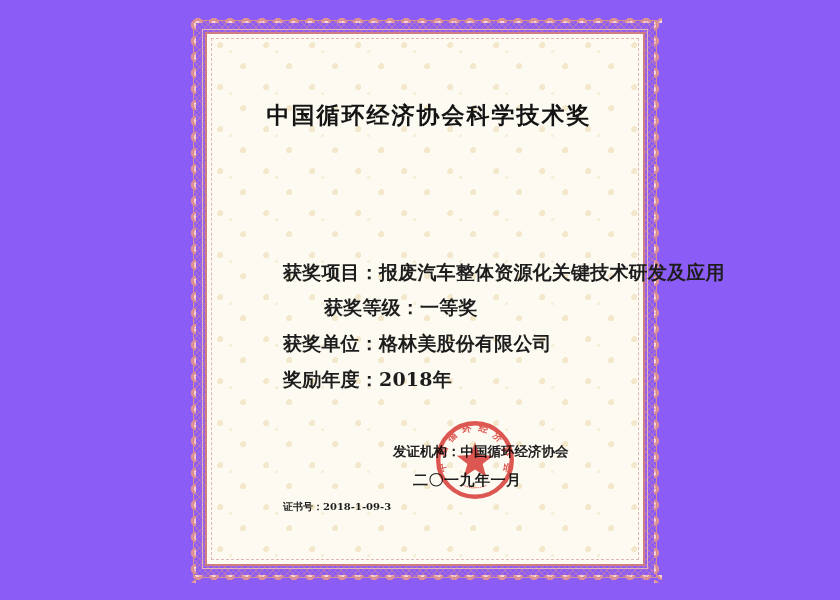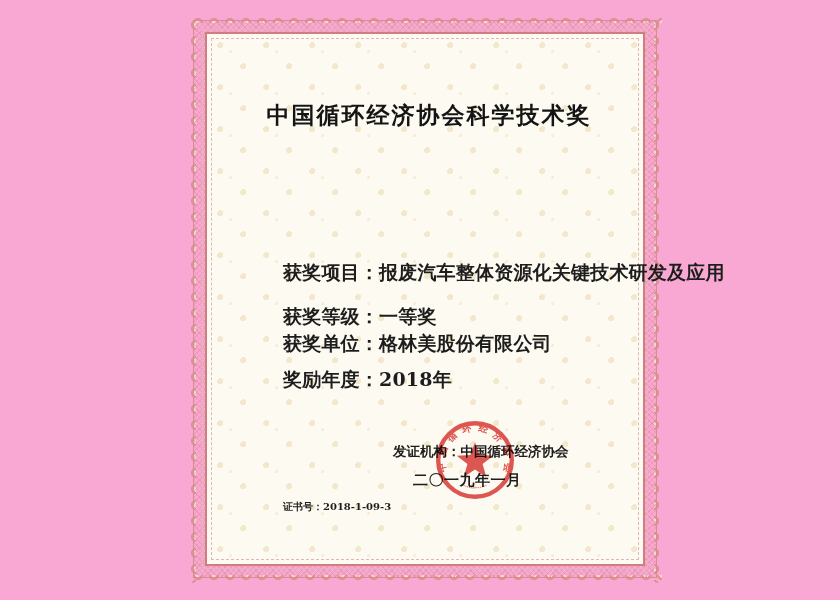--- a/index.html
+++ b/index.html
@@ -1,17 +1,17 @@
 <!DOCTYPE html>
 <html><head>
 <meta charset="utf-8">
 <style>
   html,body { margin:0; padding:0; background:#ffffff; }
   .stage {
-    position:relative; width:840px; height:600px; background:#f9a8d4;
+    position:relative; width:840px; height:600px; background:#8b5cf6;
     font-family:"DejaVu Serif","Liberation Serif",serif; overflow:hidden;
   }
   .cert { position:absolute; left:183px; top:10px; width:484px; height:578px; }
 
   
   .sc { position:absolute; z-index:1; }
   .sc-t { top:0; left:5px; right:5px; height:13px;
     background:radial-gradient(circle 6px at 50% 100%, #f6d6d9 0 2.5px, #dd9296 3px 4.8px, rgba(221,146,150,0) 5.4px);
     background-size:16px 13px; background-repeat:repeat-x; background-position:2px 0; }
   .sc-b { bottom:0; left:5px; right:5px; height:13px;
@@ -47,21 +47,21 @@
   .org-title { position:absolute; top:90px; left:0; width:100%; text-align:center;
     transform:translateX(4px);
     font-size:23px; font-weight:700; letter-spacing:2px; color:#141414; }
   .main-title { position:absolute; top:148px; left:0; width:100%; text-align:center;
     transform:translateX(17px);
     font-size:52px; font-weight:700; letter-spacing:30px; color:#2a190b; }
 
   .fields { position:absolute; left:100px; top:250px; width:340px; }
   .field-row { position:absolute; left:0; white-space:nowrap;
     font-size:19px; font-weight:700; color:#1d1d1d; letter-spacing:0.2px; }
-  .fr0 { top:0; } .fr1 { top:44px; } .fr2 { top:71px; } .fr3 { top:107px; }
+  .fr0 { top:0; } .fr1 { top:35px;margin-left:41px; } .fr2 { top:71px; } .fr3 { top:107px; }
 
   .issuer-line { position:absolute; left:210px; top:433px; white-space:nowrap;
     font-size:13.5px; font-weight:700; color:#1d1d1d; }
   .date-line { position:absolute; left:230px; top:461px; white-space:nowrap;
     font-size:15px; font-weight:700; color:#1d1d1d; letter-spacing:0.5px; }
   .cert-number { position:absolute; left:100px; top:490px; white-space:nowrap;
     font-size:10px; font-weight:700; color:#1d1d1d; }
 
   .seal { position:absolute; left:252px; top:410px; width:80px; height:80px; z-index:4;
     opacity:.88; mix-blend-mode:multiply; }

